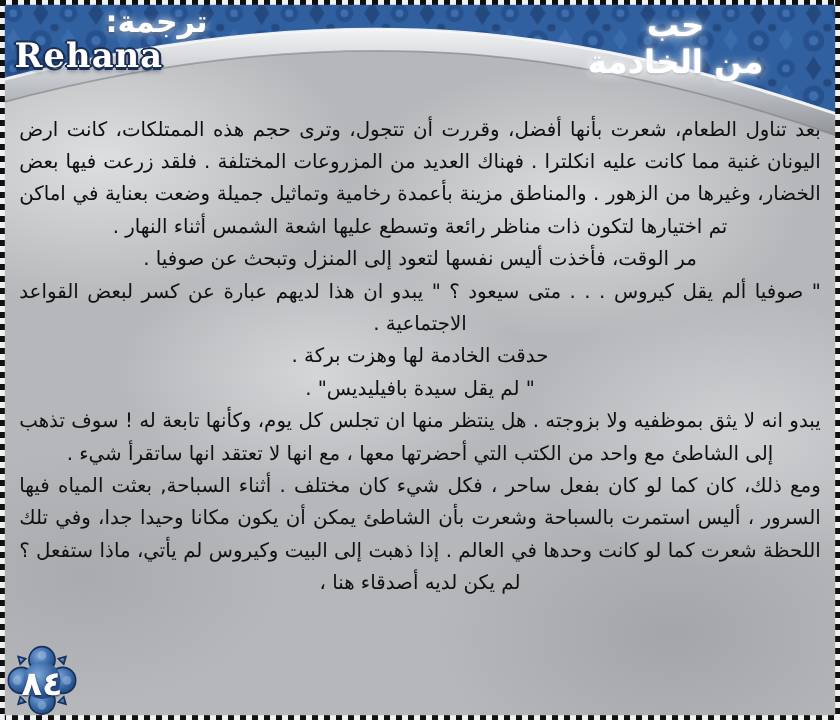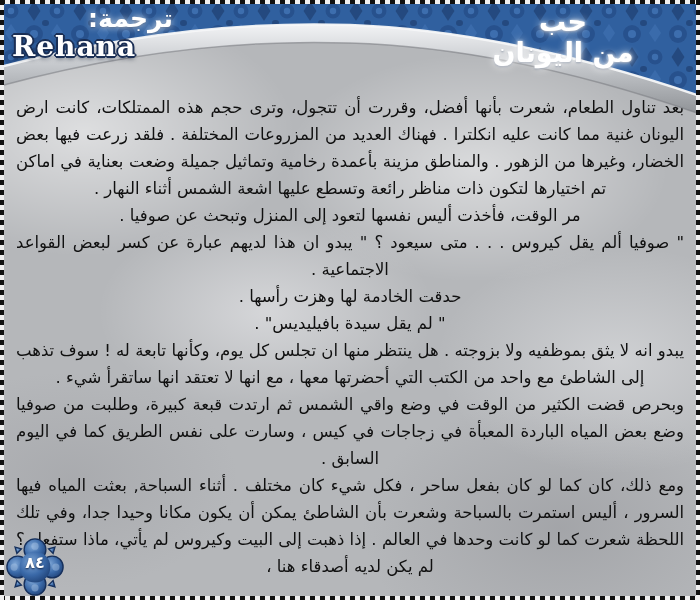--- a/index.html
+++ b/index.html
@@ -48,21 +48,21 @@
     padding:2px 12px 0 12px;direction:rtl;overflow:hidden;
     color:#101010;font-size:16.5px;line-height:27px;
     text-align:justify;text-align-last:center;
   }
   .story p{margin:0;}
 
   .medallion{position:absolute;left:6px;bottom:3px;width:58px;height:60px;z-index:5;}
   .medallion svg{display:block;width:58px;height:60px;}
   .medallion .num{
     position:absolute;left:0;top:16px;width:58px;text-align:center;
-    color:#fff;font-size:16px;font-weight:bold;direction:rtl;
+    color:#fff;font-size:28px;font-weight:bold;direction:rtl;
     text-shadow:0 1px 2px rgba(10,25,55,0.9);
   }
 </style>
 </head>
 <body>
 
 <div class="page">
 
   <div class="bord t"></div>
   <div class="bord b"></div>
@@ -90,35 +90,34 @@
         </linearGradient>
       </defs>
       <path d="M0,0 H700 V96 C600,62 480,30 350,25 C230,21 110,38 0,67 Z" fill="url(#damask)"></path>
       <path d="M0,67 C110,38 230,21 350,25 C480,30 600,62 700,96 L700,114 C600,79 480,47 350,43 C230,39 110,56 0,86 Z" fill="url(#silver)"></path>
       <path d="M0,67 C110,38 230,21 350,25 C480,30 600,62 700,96" fill="none" stroke="#f6f7f8" stroke-width="2.5" opacity="0.95"></path>
       <path d="M0,86 C110,56 230,39 350,43 C480,47 600,79 700,114" fill="none" stroke="#76797e" stroke-width="1.5" opacity="0.55"></path>
     </svg>
 
     <div class="title">
       <span class="l1">حب</span>
-      <span class="l2">من اليونان</span>
+      <span class="l2">من الخادمة</span>
     </div>
 
     <div class="translator-label">ترجمة:</div>
     <div class="translator-name">Rehana</div>
   </div>
 
   <div class="story">
     <p>بعد تناول الطعام، شعرت بأنها أفضل، وقررت أن تتجول، وترى حجم هذه الممتلكات، كانت ارض اليونان غنية مما كانت عليه انكلترا . فهناك العديد من المزروعات المختلفة . فلقد زرعت فيها بعض الخضار، وغيرها من الزهور . والمناطق مزينة بأعمدة رخامية وتماثيل جميلة وضعت بعناية في اماكن تم اختيارها لتكون ذات مناظر رائعة وتسطع عليها اشعة الشمس أثناء النهار .</p>
     <p>مر الوقت، فأخذت أليس نفسها لتعود إلى المنزل وتبحث عن صوفيا .</p>
     <p>" صوفيا ألم يقل كيروس . . . متى سيعود ؟ " يبدو ان هذا لديهم عبارة عن كسر لبعض القواعد الاجتماعية .</p>
-    <p>حدقت الخادمة لها وهزت رأسها .</p>
+    <p>حدقت الخادمة لها وهزت بركة .</p>
     <p>" لم يقل سيدة بافيليديس" .</p>
     <p>يبدو انه لا يثق بموظفيه ولا بزوجته . هل ينتظر منها ان تجلس كل يوم، وكأنها تابعة له ! سوف تذهب إلى الشاطئ مع واحد من الكتب التي أحضرتها معها ، مع انها لا تعتقد انها ساتقرأ شيء .</p>
-    <p>وبحرص قضت الكثير من الوقت في وضع واقي الشمس ثم ارتدت قبعة كبيرة، وطلبت من صوفيا وضع بعض المياه الباردة المعبأة في زجاجات في كيس ، وسارت على نفس الطريق كما في اليوم السابق .</p>
     <p>ومع ذلك، كان كما لو كان بفعل ساحر ، فكل شيء كان مختلف . أثناء السباحة, بعثت المياه فيها السرور ، أليس استمرت بالسباحة وشعرت بأن الشاطئ يمكن أن يكون مكانا وحيدا جدا، وفي تلك اللحظة شعرت كما لو كانت وحدها في العالم . إذا ذهبت إلى البيت وكيروس لم يأتي، ماذا ستفعل ؟ لم يكن لديه أصدقاء هنا ،</p>
   </div>
 
   <div class="medallion">
     <svg viewBox="0 0 64 64" aria-hidden="true">
       <defs>
         <radialGradient id="medg" cx="38%" cy="35%" r="75%">
           <stop offset="0" stop-color="#7ea6d6"></stop>
           <stop offset="0.55" stop-color="#3a69a8"></stop>
           <stop offset="1" stop-color="#1d3e72"></stop>

